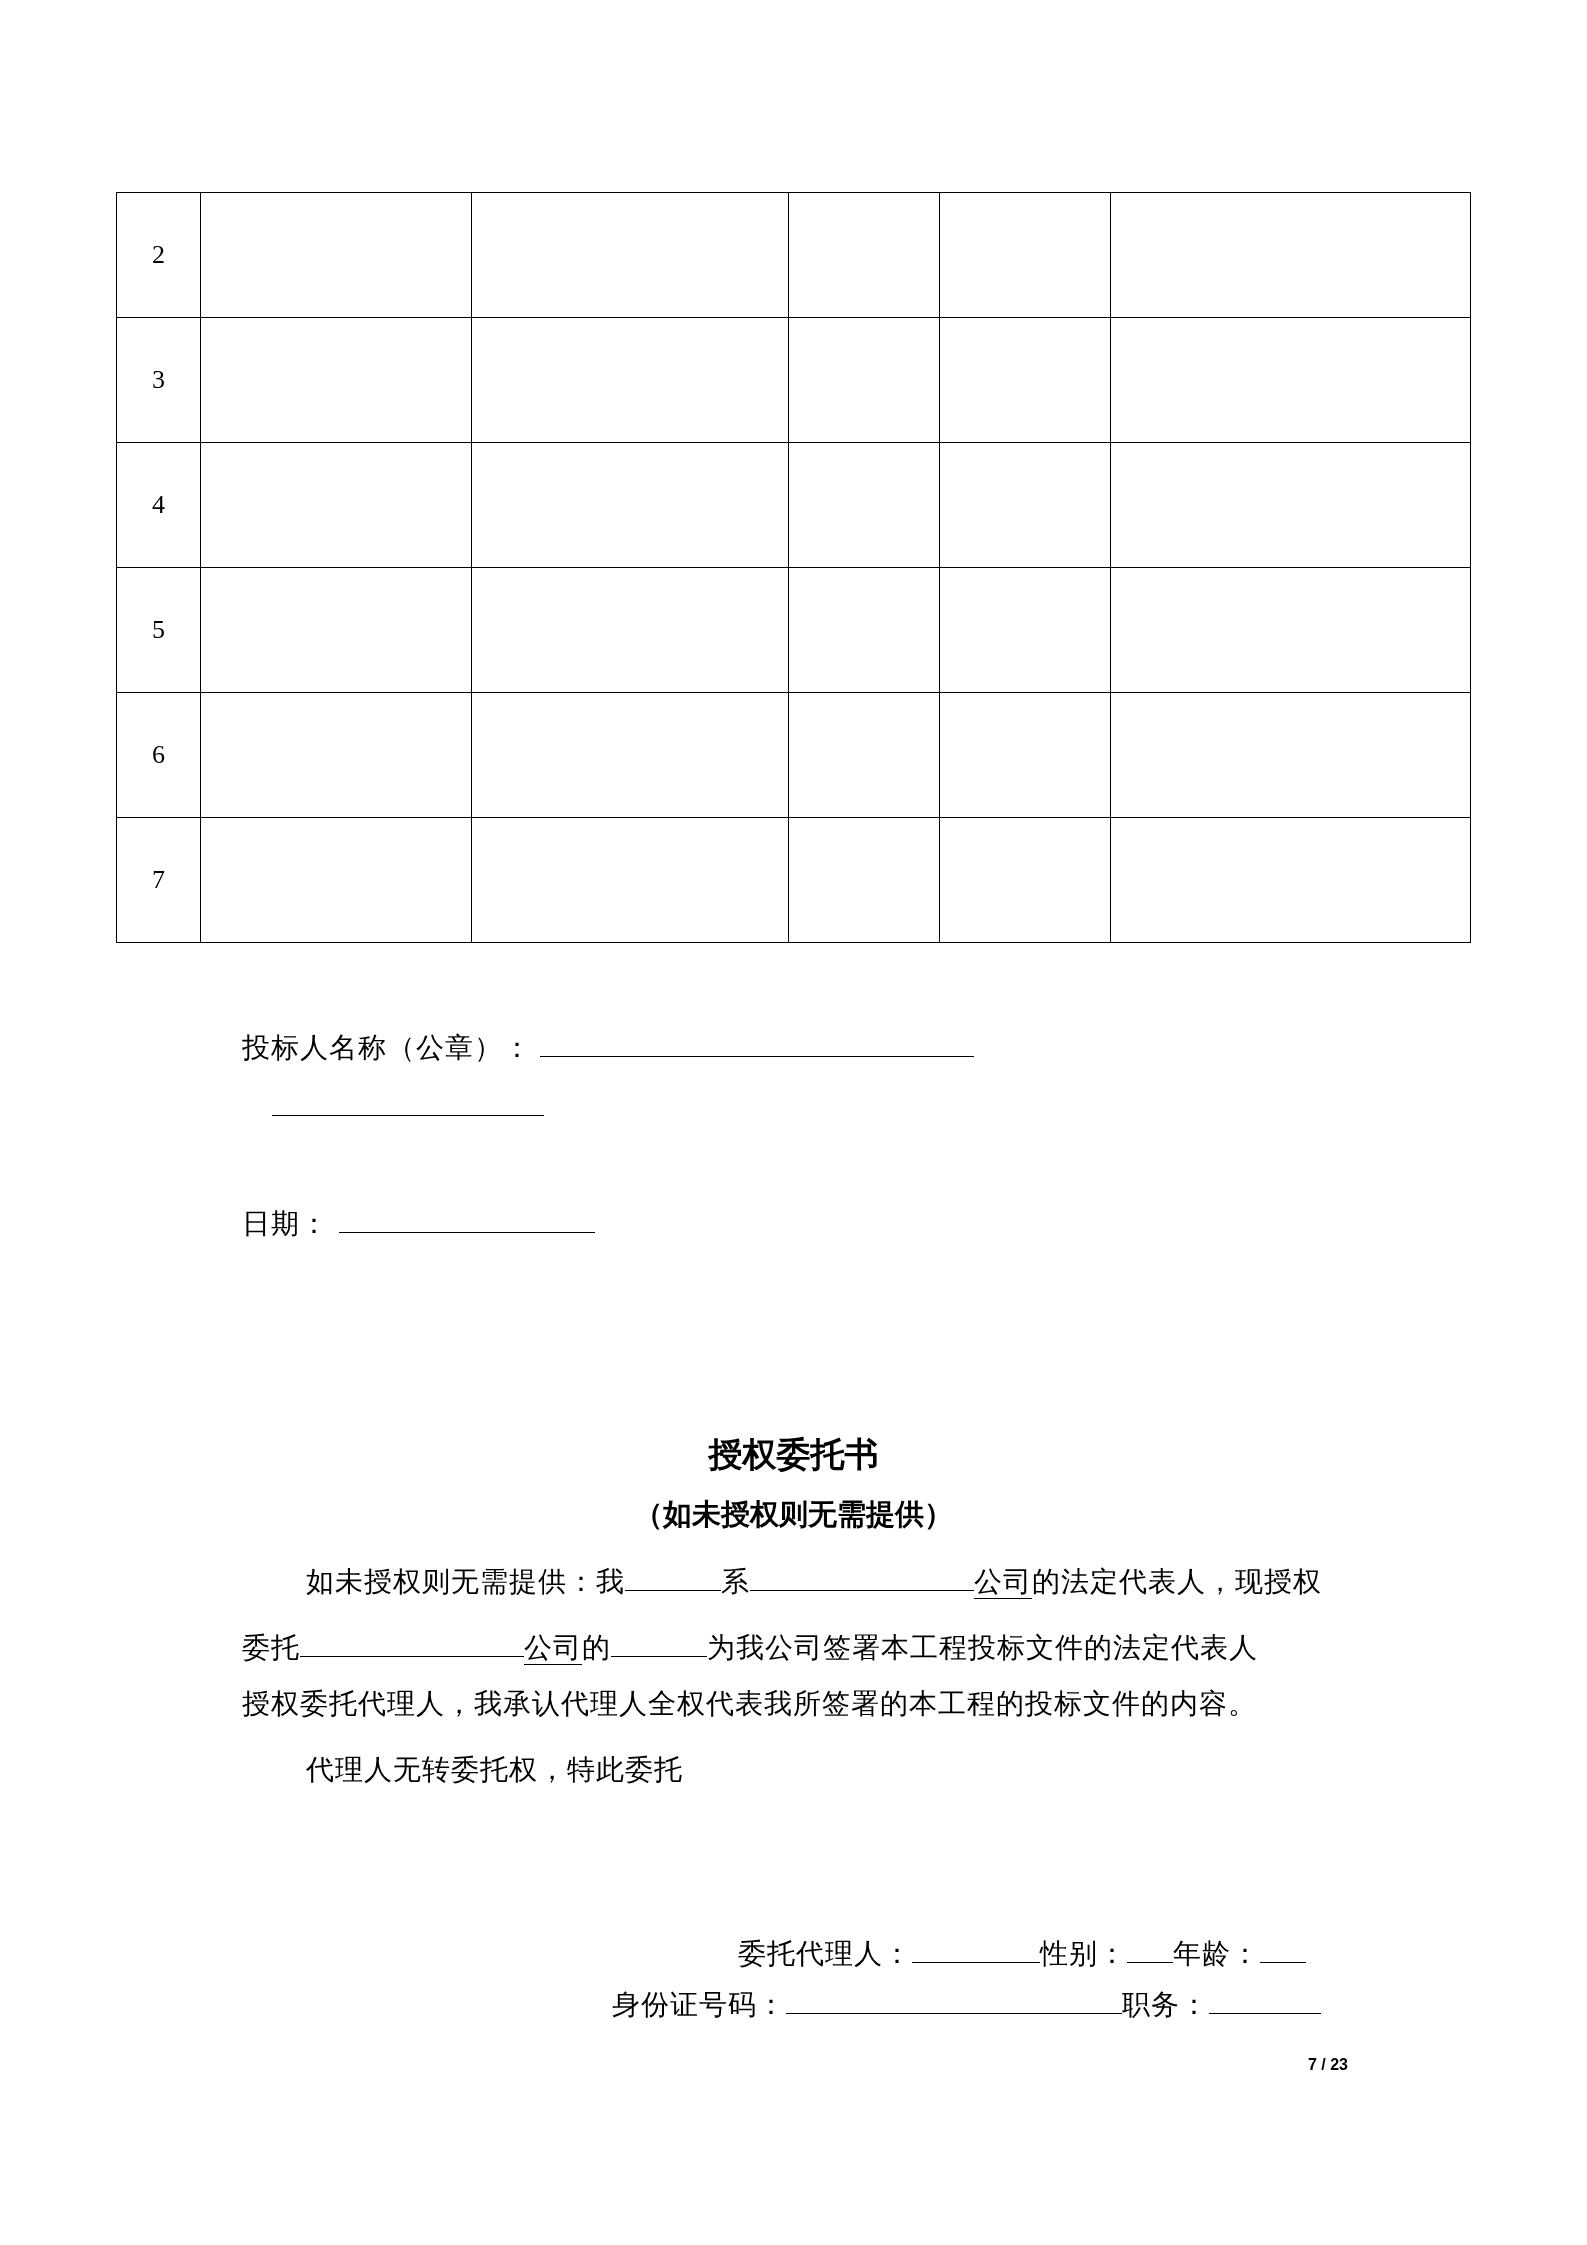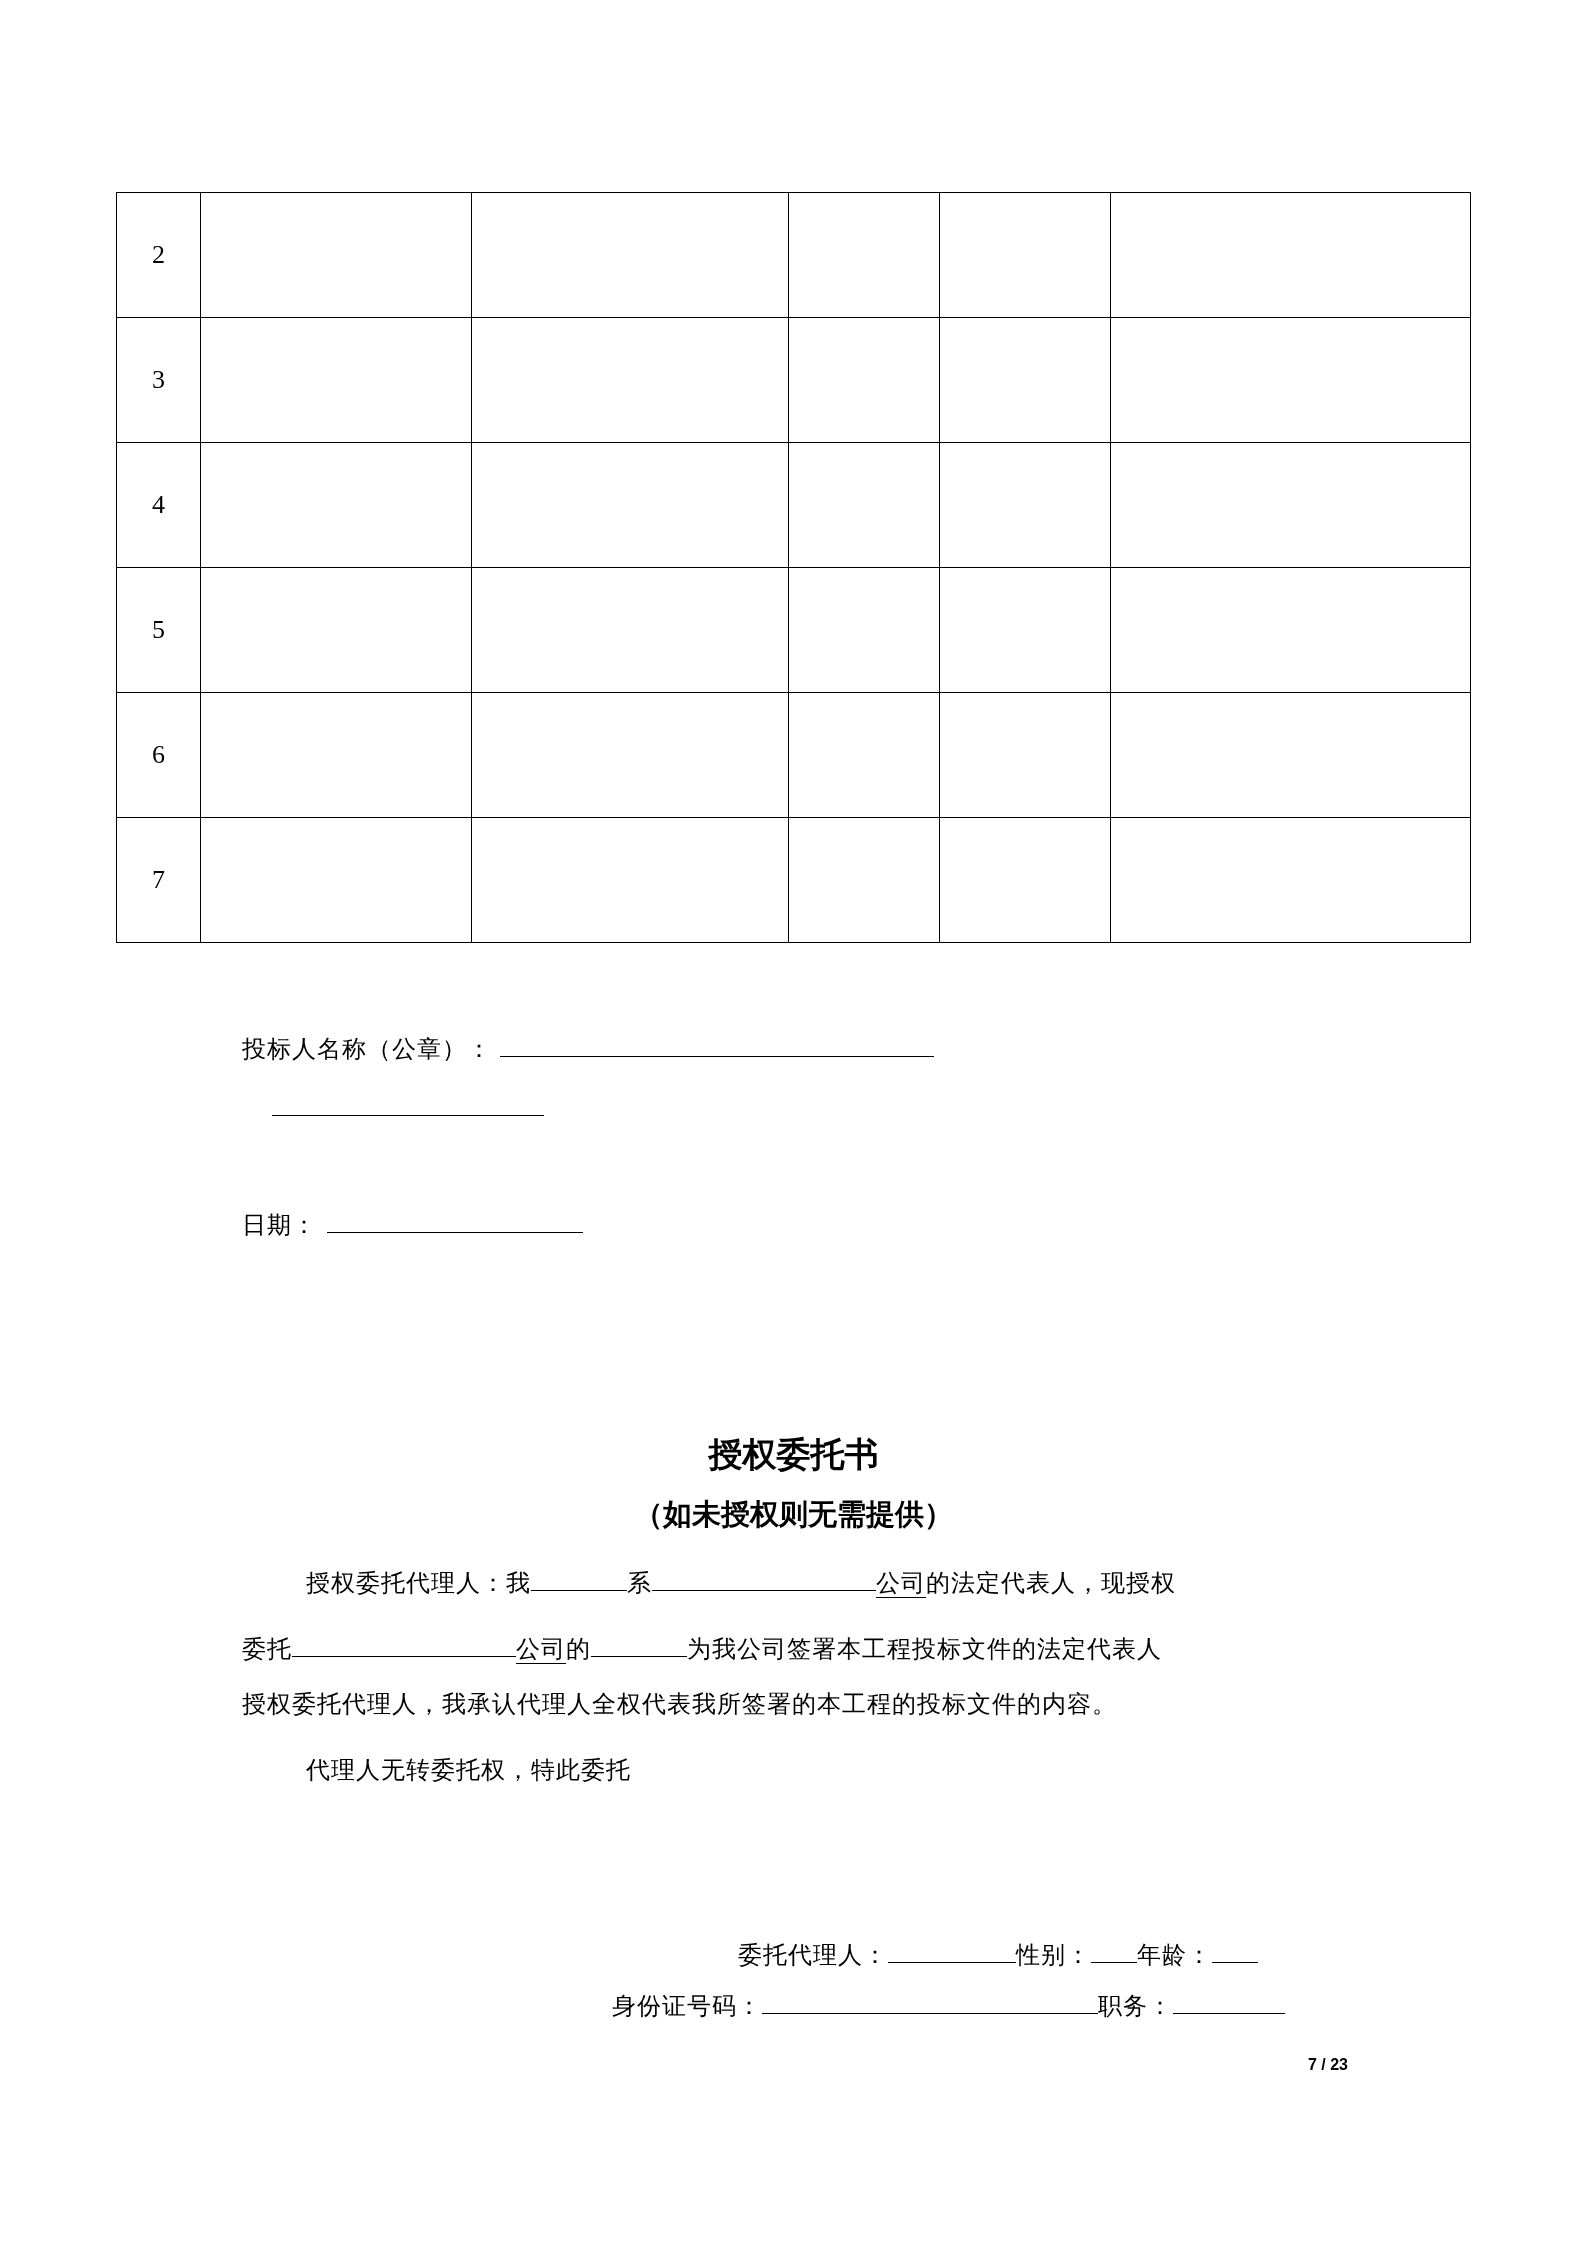--- a/index.html
+++ b/index.html
@@ -1,21 +1,21 @@
 <!DOCTYPE html>
 <html><head>
 <meta charset="utf-8">
 <style>
   html, body { margin: 0; padding: 0; background: #ffffff; }
   body { width: 1587px; height: 2245px; position: relative; overflow: hidden;
          font-family: "DejaVu Serif", "Liberation Serif", serif; color: #000; }
   table.grid { position: absolute; left: 116px; top: 192px; border-collapse: collapse; table-layout: fixed; }
   table.grid td { border: 1.5px solid #000; height: 124px; padding: 0; text-align: center; vertical-align: middle;
                   font-family: "Liberation Serif", "DejaVu Serif", serif; font-size: 26px; }
-  .line { position: absolute; font-size: 24px; line-height: 36px; white-space: nowrap; letter-spacing: 1px; }
+  .line { position: absolute; font-size: 28px; line-height: 36px; white-space: nowrap; letter-spacing: 1px; }
   .blank { display: inline-block; border-bottom: 1.5px solid #000; height: 30px; vertical-align: baseline; }
   .ul { border-bottom: 1.5px solid #000; }
   .title { position: absolute; left: 0; width: 1587px; text-align: center; font-family: "DejaVu Sans", "Liberation Sans", sans-serif; font-weight: bold; }
   .pagenum { position: absolute; left: 1280px; top: 2056px; width: 68px; text-align: right;
              font-family: "Liberation Sans", "DejaVu Sans", sans-serif; font-weight: bold; font-size: 16px; }
 </style>
 </head>
 <body>
 
 <table class="grid">
@@ -86,21 +86,21 @@
   <span class="blank" style="width:272px; margin-left:30px;"></span>
 </div>
 <div class="line" style="left:242px; top:1202px;">
   <span>日期：</span><span class="blank" style="width:256px; margin-left:10px;"></span>
 </div>
 
 <div class="title" style="top:1432px; font-size:34px;">授权委托书</div>
 <div class="title" style="top:1495px; font-size:29px;">（如未授权则无需提供）</div>
 
 <div class="line" style="left:306px; top:1560px;">
-  <span>授权委托代理人：我</span><span class="blank" style="width:96px;"></span><span>系</span><span class="blank" style="width:224px;"></span><span class="ul">公司</span><span>的法定代表人，现授权</span>
+  <span>如未授权则无需提供：我</span><span class="blank" style="width:96px;"></span><span>系</span><span class="blank" style="width:224px;"></span><span class="ul">公司</span><span>的法定代表人，现授权</span>
 </div>
 <div class="line" style="left:242px; top:1626px;text-align:center;">
   <span>委托</span><span class="blank" style="width:224px;"></span><span class="ul">公司</span><span>的</span><span class="blank" style="width:96px;"></span><span>为我公司签署本工程投标文件的法定代表人</span>
 </div>
 <div class="line" style="left:242px; top:1686px;">授权委托代理人，我承认代理人全权代表我所签署的本工程的投标文件的内容。</div>
 <div class="line" style="left:306px; top:1752px;">代理人无转委托权，特此委托</div>
 
 <div class="line" style="left:738px; top:1932px;">
   <span>委托代理人：</span><span class="blank" style="width:128px;"></span><span>性别：</span><span class="blank" style="width:46px;"></span><span>年龄：</span><span class="blank" style="width:46px;"></span>
 </div>

